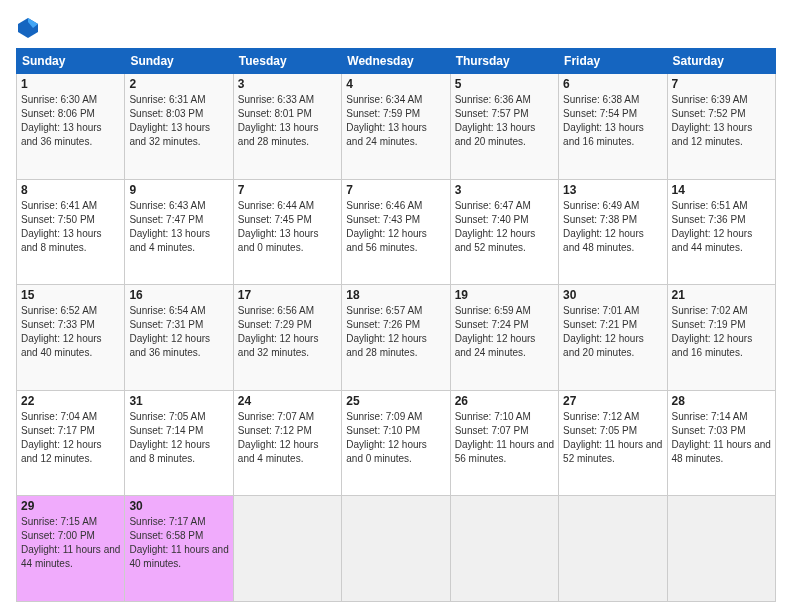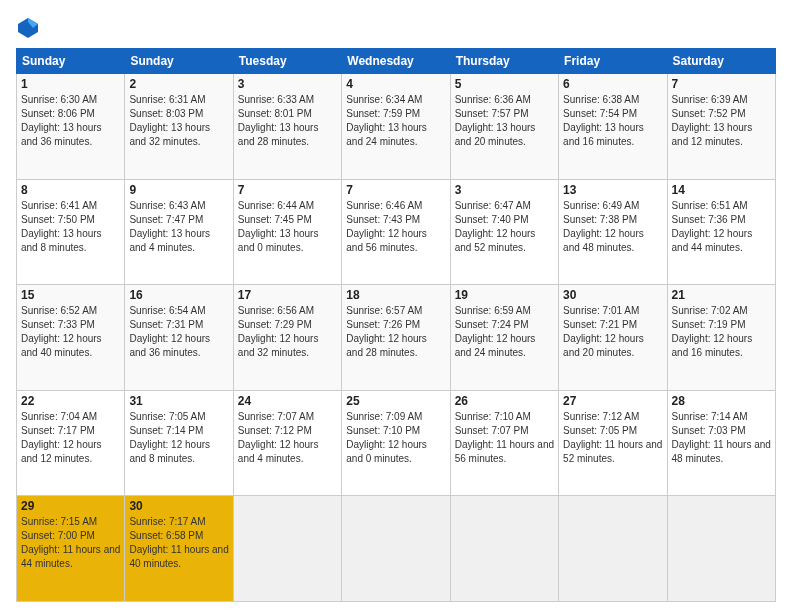--- a/index.html
+++ b/index.html
@@ -76,21 +76,21 @@
       font-size: 9.5px;
       color: #333;
       width: calc(100% / 7);
       height: 76px;
       background: #fff;
     }
     .calendar tbody tr:nth-child(odd) td {
       background: #f9f9f9;
     }
     .calendar tbody tr:last-child td {
-      background: #eab308;
+      background: #f0abfc;
     }
     .day-num {
       font-size: 12px;
       font-weight: bold;
       display: block;
       margin-bottom: 2px;
       color: #222;
     }
     .day-info {
       font-size: 10px;

